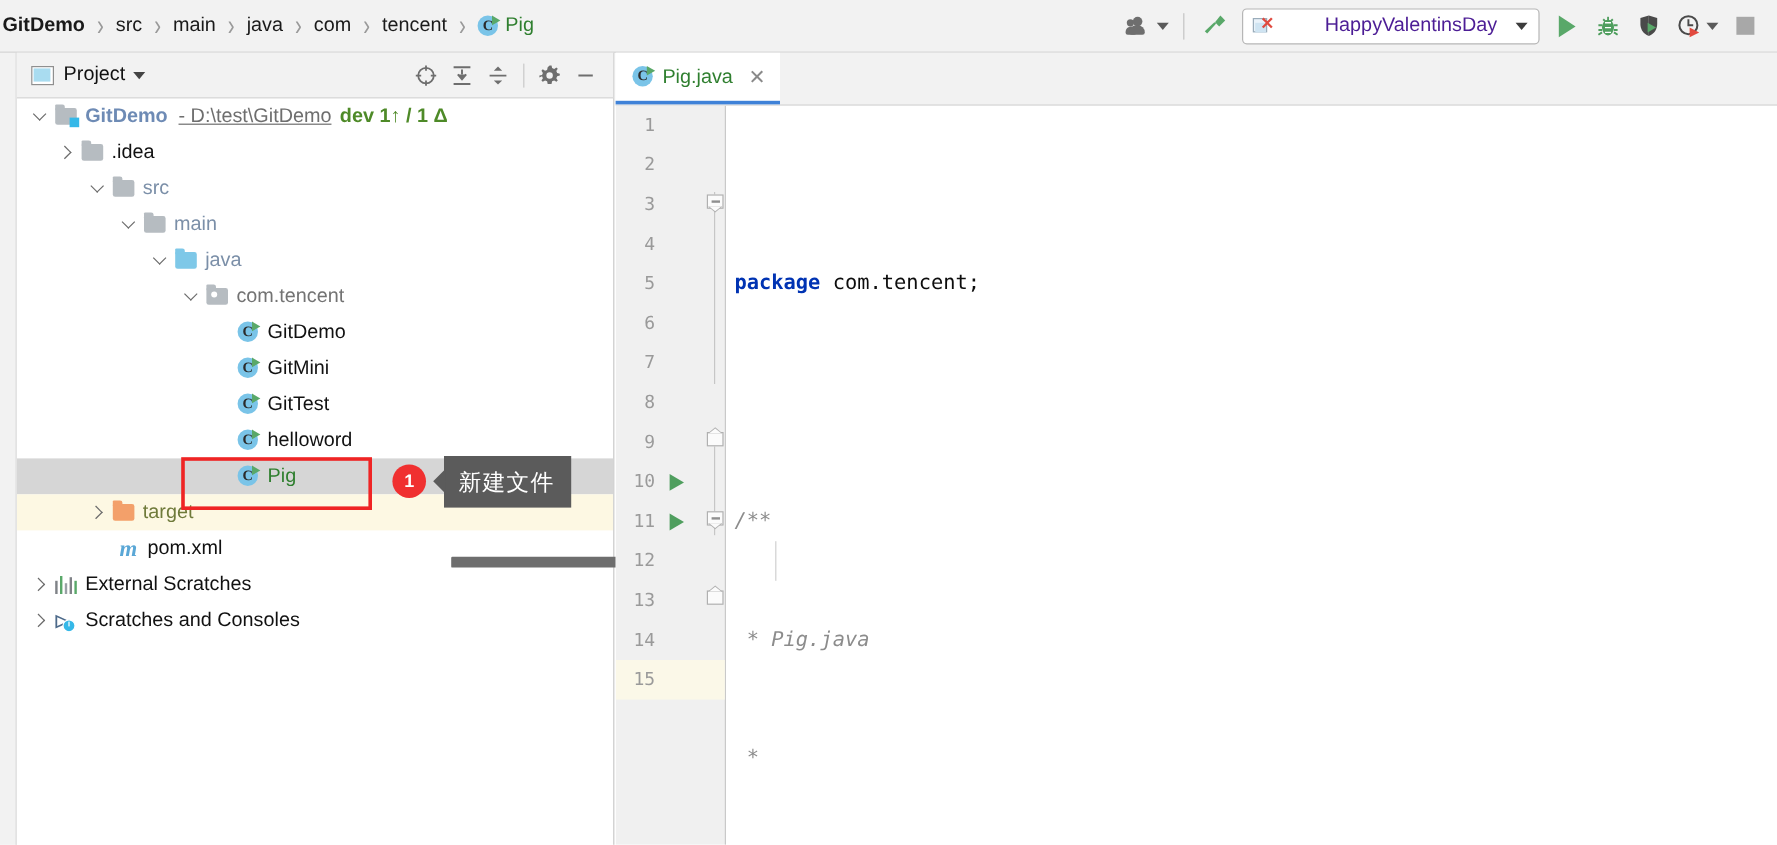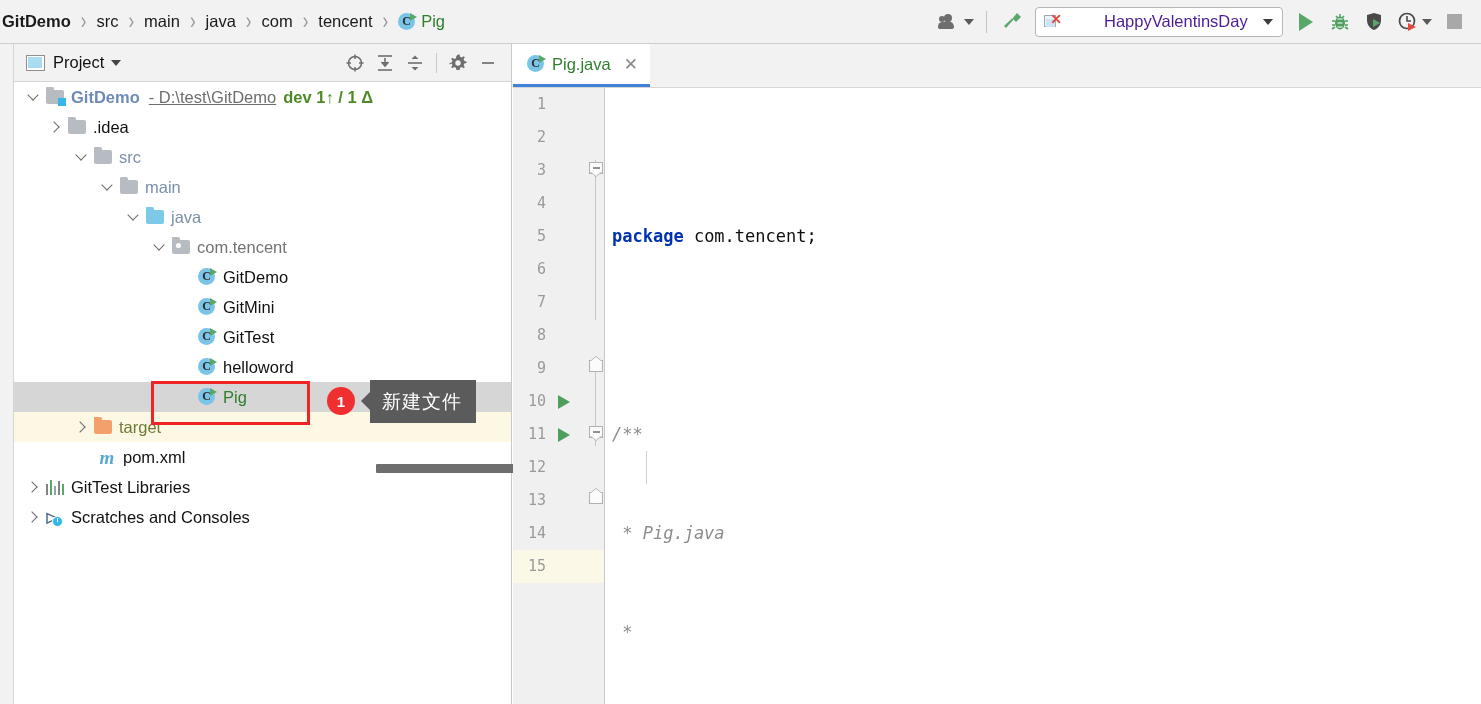--- a/index.html
+++ b/index.html
@@ -654,21 +654,21 @@
         </span>
       <span class="ico">
         <span class="extlib-ico">
           <i style="height:11px;background:#7f8287"></i>
           <i style="height:15px;background:#59a869"></i>
           <i style="height:9px;background:#9aa0a6"></i>
           <i style="height:14px;background:#7f8287"></i>
           <i style="height:11px;background:#59a869"></i>
         </span>
       </span>
-      <span class="lbl">GitTest Libraries</span>
+      <span class="lbl">External Scratches</span>
     </div>
 
     <div class="trow" style="padding-left:8px;">
       <span class="arrow">
           <span class="chev right"></span>
         </span>
       <span class="ico">
         <span class="scratch-ico">
           <span class="pencil">▷</span>
           <span class="clock"></span>

